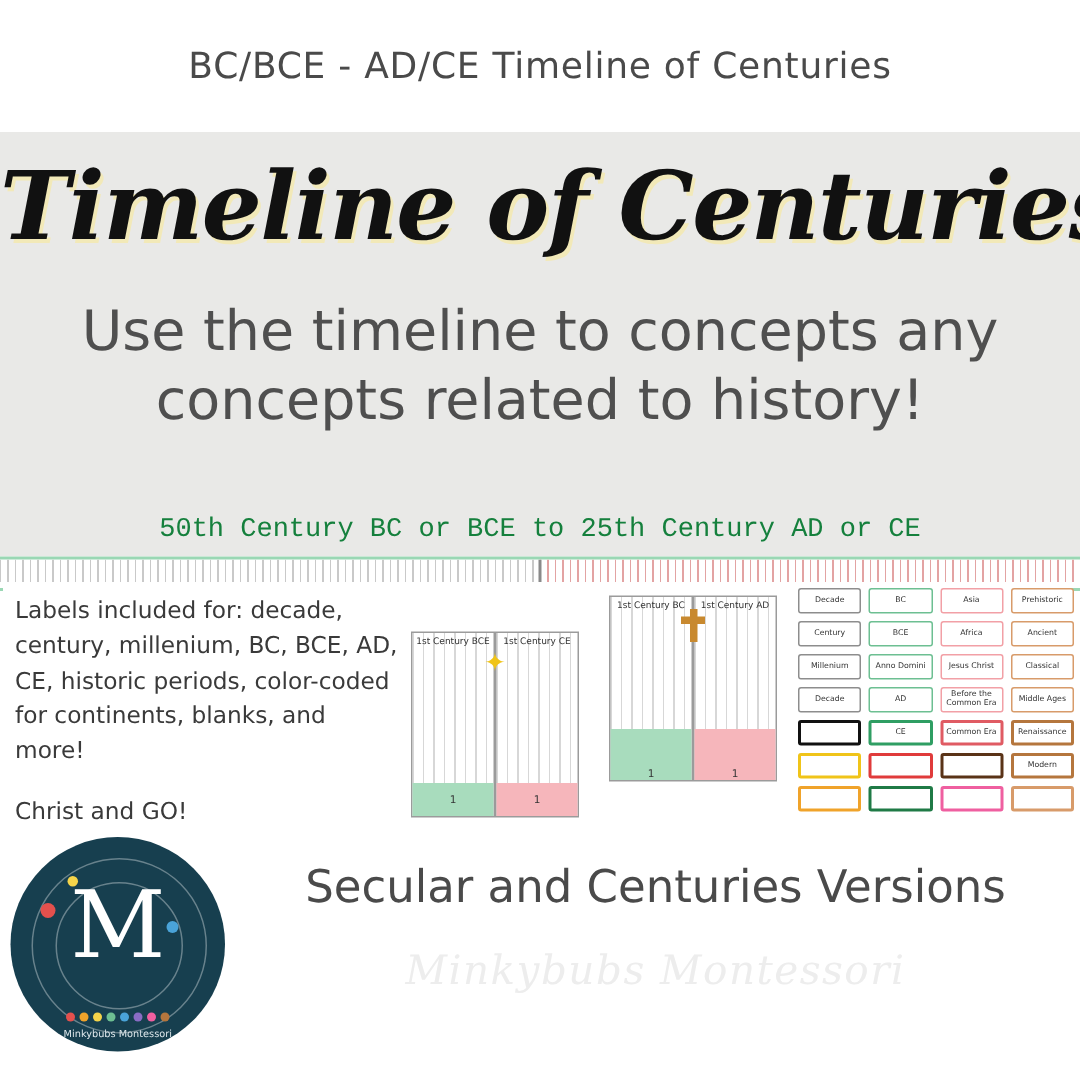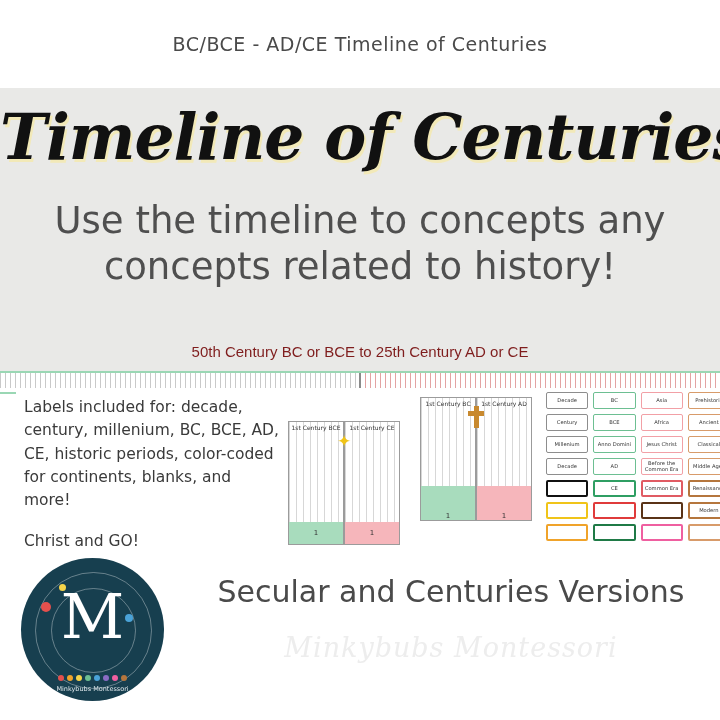--- a/index.html
+++ b/index.html
@@ -9,21 +9,21 @@
     background:#ffffff;
   }
   .page{position:relative;width:720px;height:720px;background:#ffffff;}
 
   
   .topbar{
     position:absolute;left:0;top:0;width:720px;height:88px;
     background:#ffffff;display:flex;align-items:center;justify-content:center;
   }
   .topbar .t{
-    font-size:19px;color:#4a4a4a;letter-spacing:0.5px;
+    font-size:24px;color:#4a4a4a;letter-spacing:0.5px;
     font-family:"DejaVu Sans", sans-serif;font-weight:400;text-align:center;
   }
 
   
   .panel{
     position:absolute;left:0;top:88px;width:720px;height:283px;
     background:#e9e9e7;
   }
   .script{
     position:absolute;left:0;top:12px;width:720px;text-align:center;
@@ -34,43 +34,43 @@
     text-shadow:2px 3px 0 #f2e9b8;
     white-space:nowrap;
   }
   .subhead{
     position:absolute;left:10px;top:110px;width:700px;text-align:center;
     font-family:"DejaVu Sans", sans-serif;
     font-size:37px;line-height:1.25;color:#4f4f4f;font-weight:400;
   }
   .range{
     position:absolute;left:0;top:255px;width:720px;text-align:center;
-    font-family:Liberation Sans, sans-serif;
-    font-size:15px;color:#7f1d1d;
+    font-family:Liberation Mono, monospace;
+    font-size:18px;color:#15803d;
   }
 
   
   .ruler{
     position:absolute;left:0;top:371px;width:720px;height:19px;
     background:#ffffff;border-top:2px solid #9ad7b4;border-bottom:2px solid #9ad7b4;
     overflow:hidden;
   }
   .ruler .half{position:absolute;top:0;height:15px;}
   .ruler .left{left:0;width:360px;
     background:
       repeating-linear-gradient(to right,#c9c9c9 0 1px,rgba(0,0,0,0) 1px 5px);
   }
   .ruler .right{left:360px;width:360px;
     background:
       repeating-linear-gradient(to right,#e3a3a3 0 1px,rgba(0,0,0,0) 1px 5px);
   }
   .ruler .mid{position:absolute;left:359px;top:0;width:2px;height:15px;background:#8a8a8a;}
 
   
-  .lower{position:absolute;left:16px;top:392px;width:676px;height:328px;background:#ffffff;}
+  .lower{position:absolute;left:2px;top:392px;width:676px;height:328px;background:#ffffff;}
 
   .bullets{
     position:absolute;left:8px;top:4px;width:256px;
     font-family:"DejaVu Sans", sans-serif;
     font-size:15.5px;line-height:1.5;color:#3a3a3a;
   }
   .printgo{
     position:absolute;left:8px;top:140px;
     font-family:"DejaVu Sans", sans-serif;
     font-size:15.5px;color:#3a3a3a;

